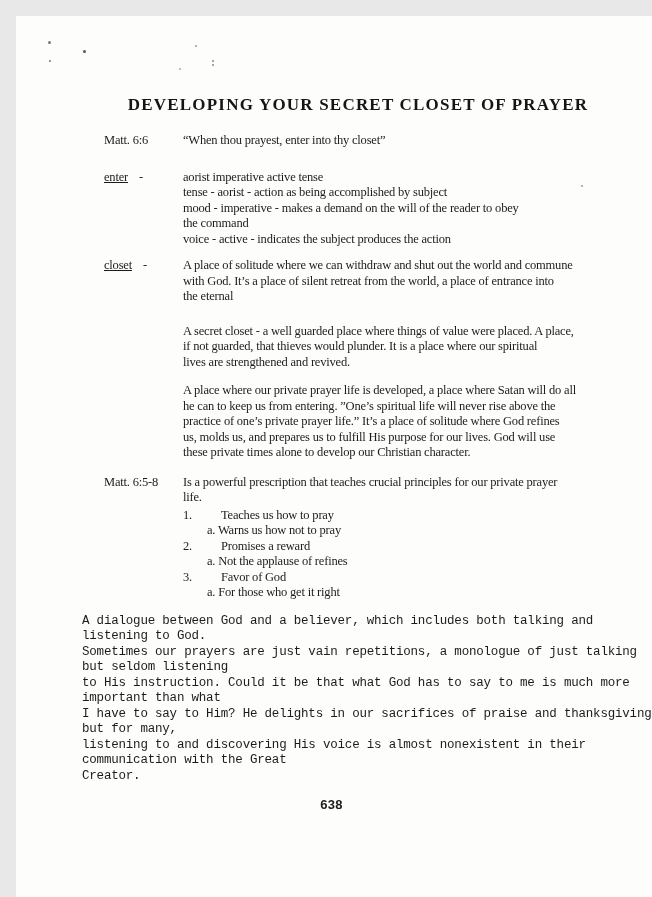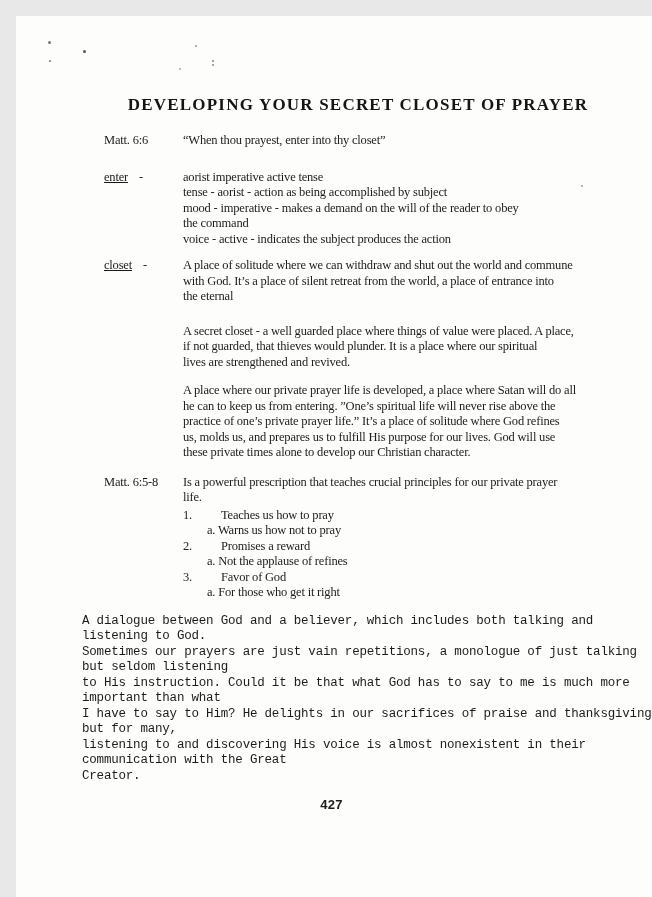--- a/index.html
+++ b/index.html
@@ -136,15 +136,15 @@
   </div>
 
 
   <div class="answer">A dialogue between God and a believer, which includes both talking and listening to God.
 Sometimes our prayers are just vain repetitions, a monologue of just talking but seldom listening
 to His instruction.  Could it be that what God has to say to me is much more important than what
 I have to say to Him?  He delights in our sacrifices of praise and thanksgiving, but for many,
 listening to and discovering His voice is almost nonexistent in their communication with the Great
 Creator.</div>
 
-  <div class="pagenum">427</div>
+  <div class="pagenum">638</div>
 
 </div>
 
 </body></html>

